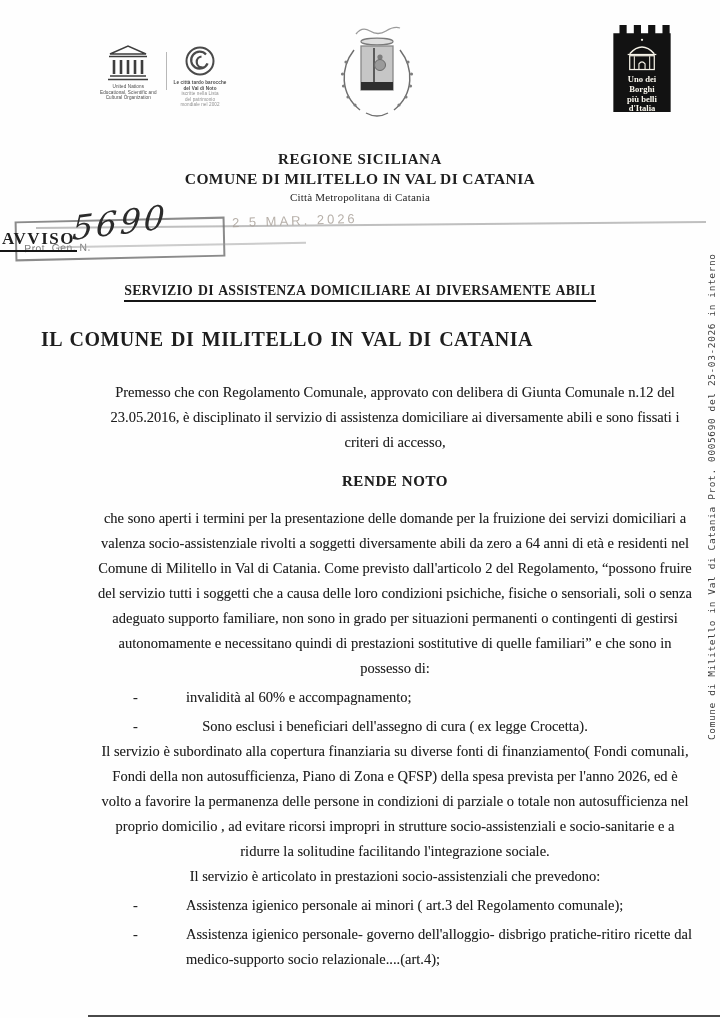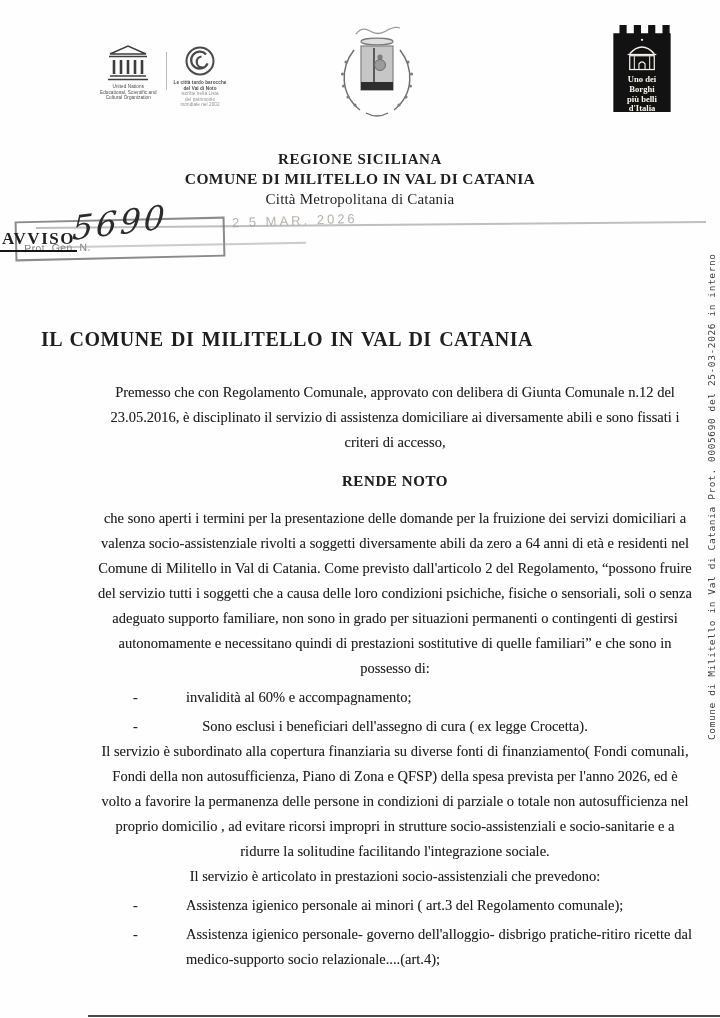--- a/index.html
+++ b/index.html
@@ -18,21 +18,21 @@
   .logo-caption{margin-top:2px;text-align:center;font-family:"Liberation Sans",sans-serif;
     font-size:4.6px;line-height:5.6px;color:#4a4a4a;letter-spacing:.1px;}
   .logo-caption .faint{color:#8f8f8f;}
   .logo-divider{width:1px;height:38px;background:#9a9a9a;margin:8px 7px 0 9px;opacity:.7;}
   .coat{position:absolute;left:328px;top:24px;}
   .borghi{position:absolute;left:612px;top:24px;}
   
   .header-text{position:absolute;top:151px;left:0;width:720px;text-align:center;}
   .hdr1{font-size:15px;font-weight:bold;letter-spacing:.6px;}
   .hdr2{font-size:15.5px;font-weight:bold;letter-spacing:.4px;margin-top:2px;}
-  .hdr3{font-size:15px;margin-top:3px;letter-spacing:.2px;}
+  .hdr3{font-size:11px;margin-top:3px;letter-spacing:.2px;}
   
   .scan-line{position:absolute;left:36px;top:224px;width:670px;height:1.5px;background:#8a8a8a;
     opacity:.55;transform:rotate(-.5deg);}
   .stamp-box{position:absolute;left:15px;top:219px;width:206px;height:36px;
     border:2px solid #6f6f6f;transform:rotate(-1.3deg);opacity:.8;}
   .stamp-label{position:absolute;left:7px;bottom:5px;font-family:"Liberation Sans",sans-serif;
     font-size:10.5px;color:#5d5d5d;letter-spacing:.4px;}
   .stamp-number{position:absolute;left:72px;top:203px;font-size:33px;font-style:italic;
     font-family:"DejaVu Serif",serif;color:#2b2b2b;transform:rotate(-7deg) skewX(-10deg);
     letter-spacing:3px;}
@@ -161,20 +161,23 @@
   <div class="stamp-box">
     <div class="stamp-label">Prot. Gen. N.</div>
   </div>
   <div class="stamp-number">5690</div>
   <div class="stamp-strike"></div>
   <div class="date-stamp">2 5 MAR. 2026</div>
 
   <div class="avviso">
     <span>AVVISO</span>
   </div>
+  <div class="subject">
+    <span>SERVIZIO DI ASSISTENZA DOMICILIARE AI DIVERSAMENTE ABILI</span>
+  </div>
   <div class="issuer">IL COMUNE DI MILITELLO IN VAL DI CATANIA</div>
 
   <div class="content">
     <p>Premesso che con Regolamento Comunale, approvato con delibera di Giunta Comunale n.12 del 23.05.2016, è disciplinato il servizio di assistenza domiciliare ai diversamente abili e sono fissati i criteri di accesso,</p>
     <p class="rende-noto">RENDE NOTO</p>
     <p>che sono aperti i termini per la presentazione delle domande per la fruizione dei servizi domiciliari a valenza socio-assistenziale rivolti a soggetti diversamente abili da zero a 64 anni di età e residenti nel Comune di Militello in Val di Catania. Come previsto dall'articolo 2 del Regolamento, “possono fruire del servizio tutti i soggetti che a causa delle loro condizioni psichiche, fisiche o sensoriali, soli o senza adeguato supporto familiare, non sono in grado per situazioni permanenti o contingenti di gestirsi autonomamente e necessitano quindi di prestazioni sostitutive di quelle familiari” e che sono in possesso di:</p>
     <div class="li">
       <span class="marker">-</span>
       <span>invalidità al 60% e accompagnamento;</span>
     </div>

